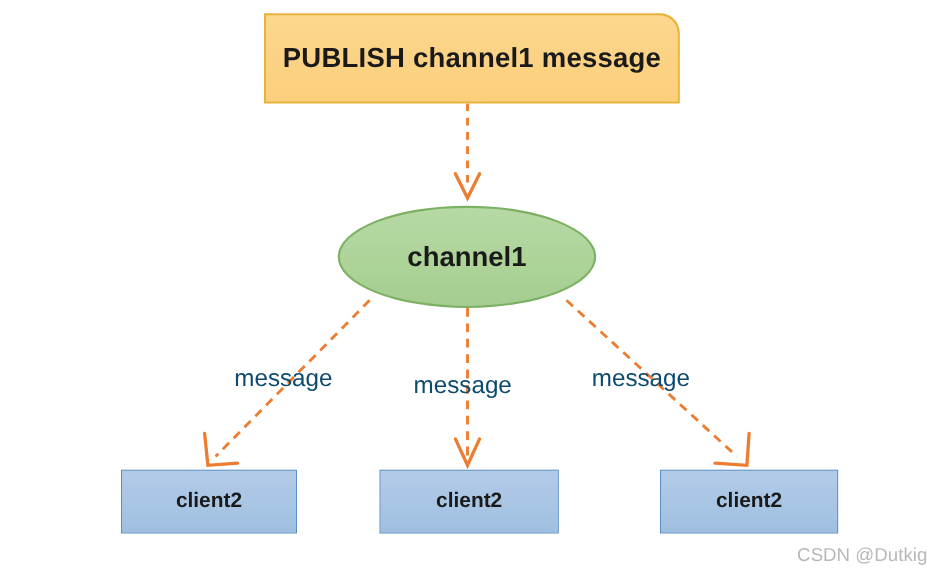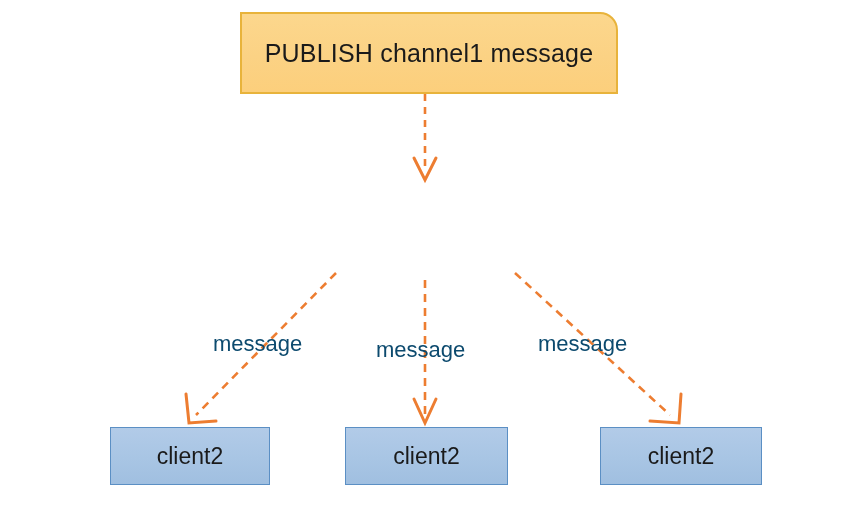--- a/index.html
+++ b/index.html
@@ -22,20 +22,21 @@
 
   
   .node-label {
     position: absolute;
     left: 0;
     right: 0;
     text-align: center;
     color: #1a1a1a;
     white-space: nowrap;
     pointer-events: none;
+    font-weight: bold;
   }
 
   
   #publish-box {
     position: absolute;
     left: 240px;
     top: 12px;
     width: 378px;
     height: 82px;
     background: linear-gradient(180deg, #fcd78d 0%, #fbd284 55%, #fccf7c 100%);
@@ -73,21 +74,21 @@
     position: absolute;
     top: 427px;
     height: 58px;
     background: linear-gradient(180deg, #b2cbe8 0%, #a8c5e4 55%, #a0bfe0 100%);
     border: 1.5px solid #5b8fc4;
     box-sizing: border-box;
   }
   .client-box .node-label {
     top: 50%;
     transform: translateY(-50%);
-    font-size: 23px;
+    font-size: 19px;
   }
   #client-box-1 { left: 110px; width: 160px; }
   #client-box-2 { left: 345px; width: 163px; }
   #client-box-3 { left: 600px; width: 162px; }
 
   
   #arrow-layer {
     position: absolute;
     left: 0;
     top: 0;
@@ -147,29 +148,33 @@
         <line x1="515" y1="273" x2="670" y2="415" stroke-dasharray="8 6"></line>
         <polyline points="650,421 679,423 681,394" stroke-width="3" stroke-linecap="round"></polyline>
       </g>
     </g>
   </svg>
 
   <div id="publish-box">
     <div class="node-label">PUBLISH channel1 message</div>
   </div>
 
+  <div id="channel-ellipse">
+    <div class="node-label">channel1</div>
+  </div>
 
   <div class="edge-label" id="edge-label-1">message</div>
   <div class="edge-label" id="edge-label-2">message</div>
   <div class="edge-label" id="edge-label-3">message</div>
 
   <div class="client-box" id="client-box-1">
     <div class="node-label">client2</div>
   </div>
   <div class="client-box" id="client-box-2">
     <div class="node-label">client2</div>
   </div>
   <div class="client-box" id="client-box-3">
     <div class="node-label">client2</div>
   </div>
 
+  <div id="watermark">CSDN @Dutkig</div>
 
 </div>
 
 </body></html>

